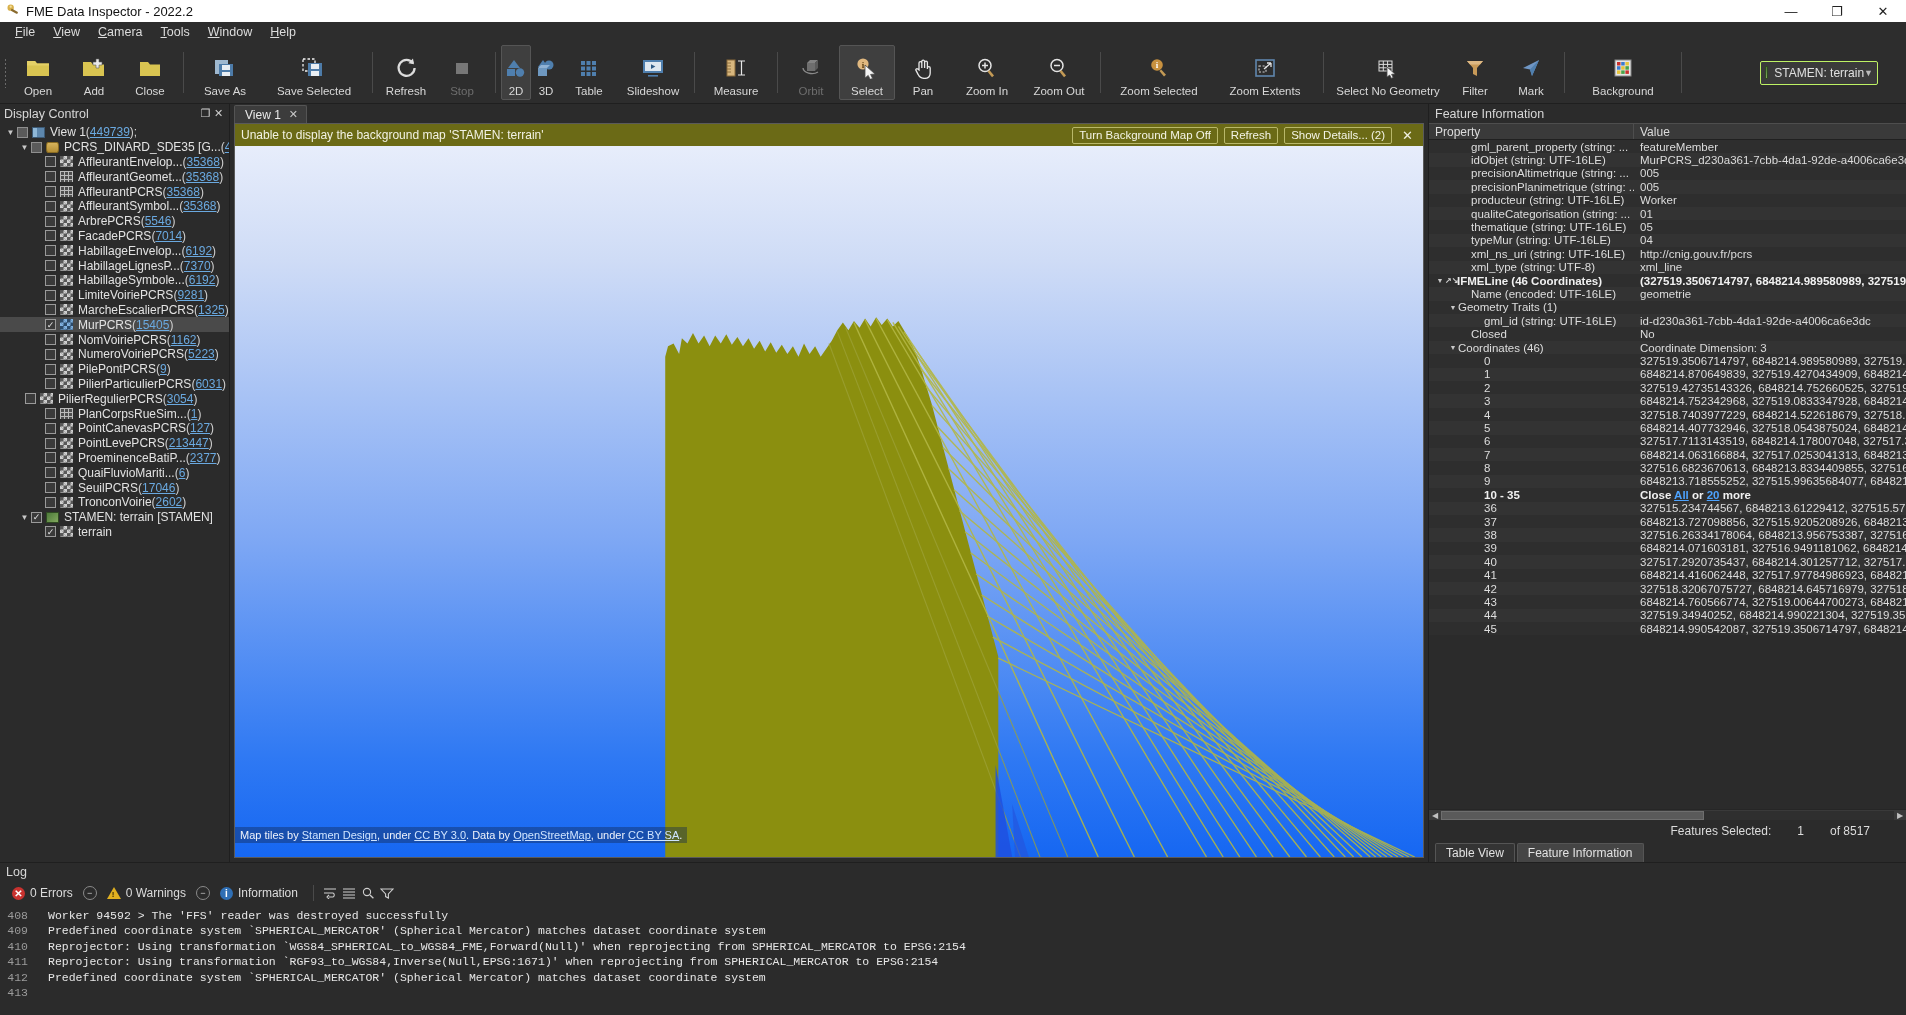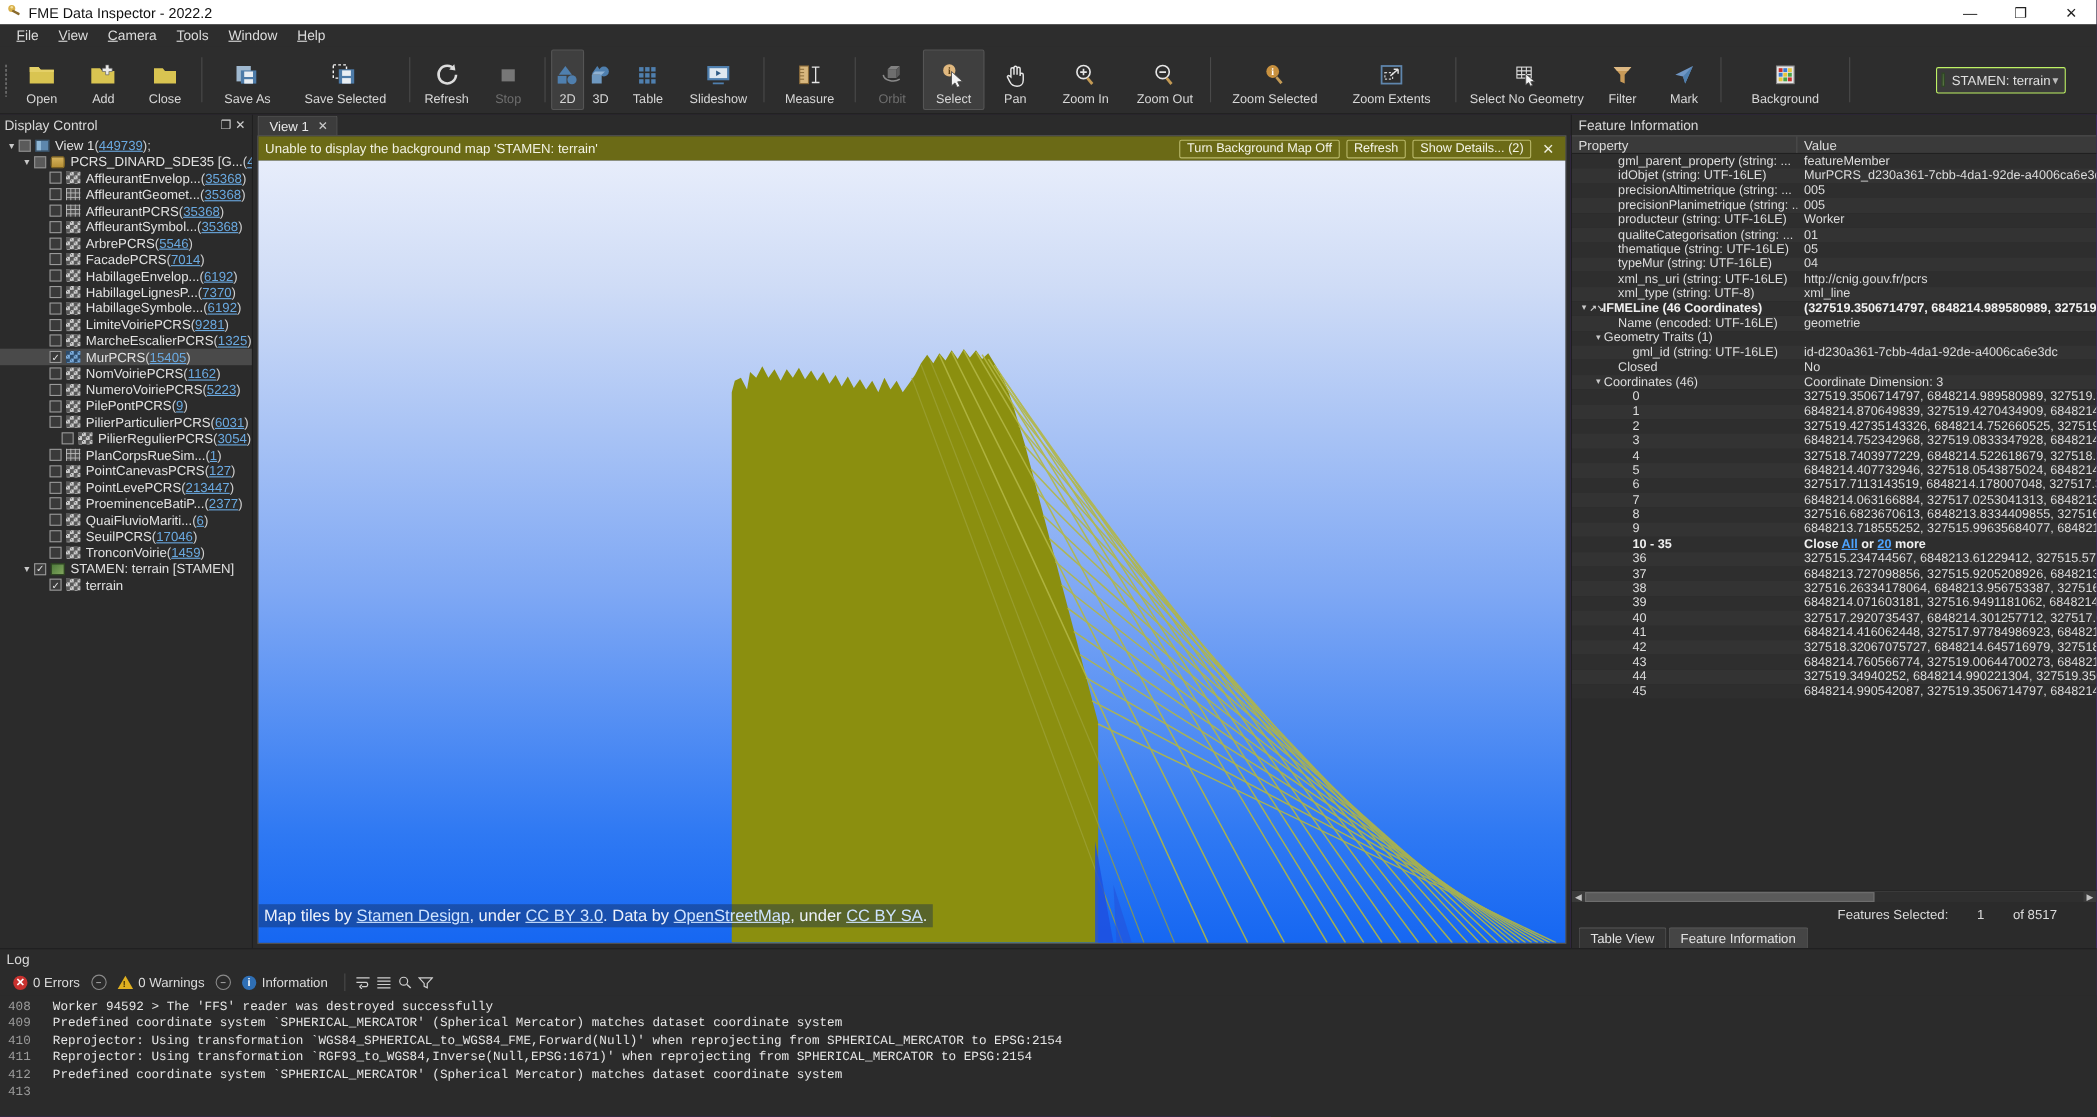--- a/index.html
+++ b/index.html
@@ -90,21 +90,21 @@
   .vtab { height: 18px; display:flex; align-items:center; padding: 0 8px 0 10px; background:#3c3c3c;
           border:1px solid #545454; border-bottom:none; font-size:12px; color:#eaeaea; border-radius:2px 2px 0 0;}
   .vtab .x { margin-left: 8px; font-size: 11px; color:#c9c9c9; }
   .viewwrap { flex:1; margin: 0 4px 4px 4px; border: 1px solid #5a5a5a; display:flex; flex-direction:column; min-height:0; position:relative;}
   .warnbar { height: 22px; background: #6b6a16; display:flex; align-items:center; padding: 0 6px; font-size:12px; color:#f2f2e4; }
   .warnbar .msg { flex:1; }
   .wbtn { height: 17px; background: #6b6a16; border: 1px solid #b9b86a; color:#f4f4e6; font-size:11.5px;
           padding: 0 6px; margin-left: 6px; display:flex; align-items:center; border-radius:2px;}
   .wclose { margin-left: 10px; margin-right: 4px; font-size: 13px; color: #f0f0e0; }
   .canvas { flex:1; position:relative; overflow:hidden; background: linear-gradient(#ced9f2 0%, #bfd0ee 18%, #4e8cf0 78%, #1f6cf0 100%); }
-  .attrib { position:absolute; left:0; bottom:14px; background: rgba(20,40,80,.42); color:#eef2fb; font-size:15px;
+  .attrib { position:absolute; left:0; bottom:14px; background: rgba(20,40,80,.42); color:#eef2fb; font-size:11px;
             padding: 2px 5px; white-space:nowrap; }
   .attrib a { color:#cfe4ff; text-decoration: underline; }
 
   
   .right { width: 478px; flex: 0 0 478px; background:#2b2b2b; display:flex; flex-direction:column; border-left:1px solid #1f1f1f;}
   .fi-head { height: 19px; display:flex; align-items:center; padding-left:6px; font-size:12.5px; color:#d7d7d7;}
   .fi-cols { height:17px; display:flex; background:#3a3a3a; border-top:1px solid #4e4e4e; border-bottom:1px solid #202020; font-size:12px;}
   .fi-cols .c1 { width: 205px; padding-left:6px; display:flex; align-items:center; border-right:1px solid #4e4e4e; color:#dcdcdc;}
   .fi-cols .c2 { flex:1; padding-left:6px; display:flex; align-items:center; color:#dcdcdc;}
   .fi-rows { flex:1; overflow:hidden; font-size:11.5px; }
@@ -609,21 +609,21 @@
           </div>
           <div class="tnode" style="padding-left: 32px;">
             <span class="tw"></span>
             <span class="tchk"></span>
             <span class="ticon ic-chk4"></span>
             <span class="tlabel">PilierParticulierPCRS</span>
             <span class="tpunct"> ( </span>
             <span class="tnum">6031</span>
             <span class="tpunct"> )</span>
           </div>
-          <div class="tnode" style="padding-left: 12px; margin-left: 31px;">
+          <div class="tnode" style="padding-left: 12px;">
             <span class="tw"></span>
             <span class="tchk"></span>
             <span class="ticon ic-chk4"></span>
             <span class="tlabel">PilierRegulierPCRS</span>
             <span class="tpunct"> ( </span>
             <span class="tnum">3054</span>
             <span class="tpunct"> )</span>
           </div>
           <div class="tnode" style="padding-left: 32px;">
             <span class="tw"></span>
@@ -678,21 +678,21 @@
             <span class="tpunct"> ( </span>
             <span class="tnum">17046</span>
             <span class="tpunct"> )</span>
           </div>
           <div class="tnode" style="padding-left: 32px;">
             <span class="tw"></span>
             <span class="tchk"></span>
             <span class="ticon ic-chk4"></span>
             <span class="tlabel">TronconVoirie</span>
             <span class="tpunct"> ( </span>
-            <span class="tnum">1459</span>
+            <span class="tnum">2602</span>
             <span class="tpunct"> )</span>
           </div>
           <div class="tnode" style="padding-left: 18px;">
             <span class="tw">▼</span>
             <span class="tchk">✓</span>
             <span class="ticon ic-stam"></span>
             <span class="tlabel">STAMEN: terrain [STAMEN]</span>
           </div>
           <div class="tnode" style="padding-left: 32px;">
             <span class="tw"></span>

